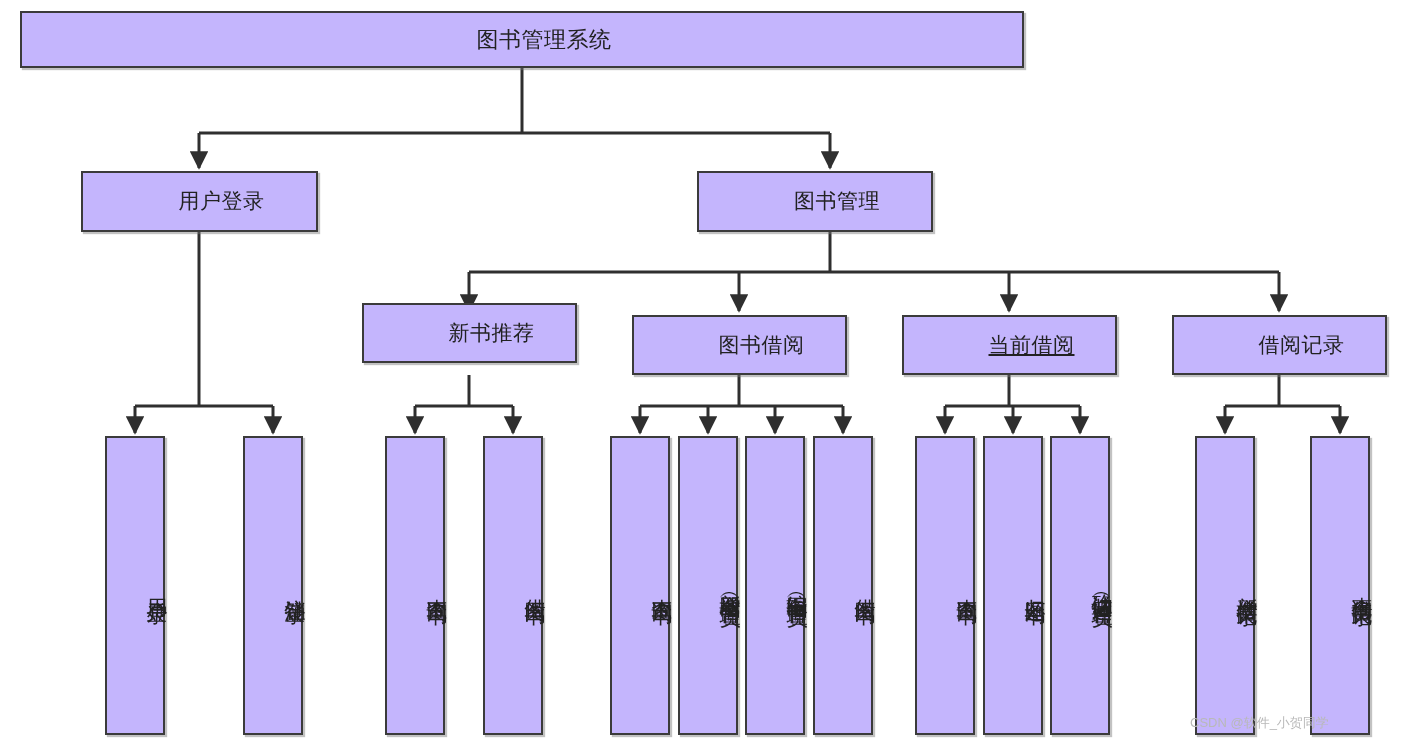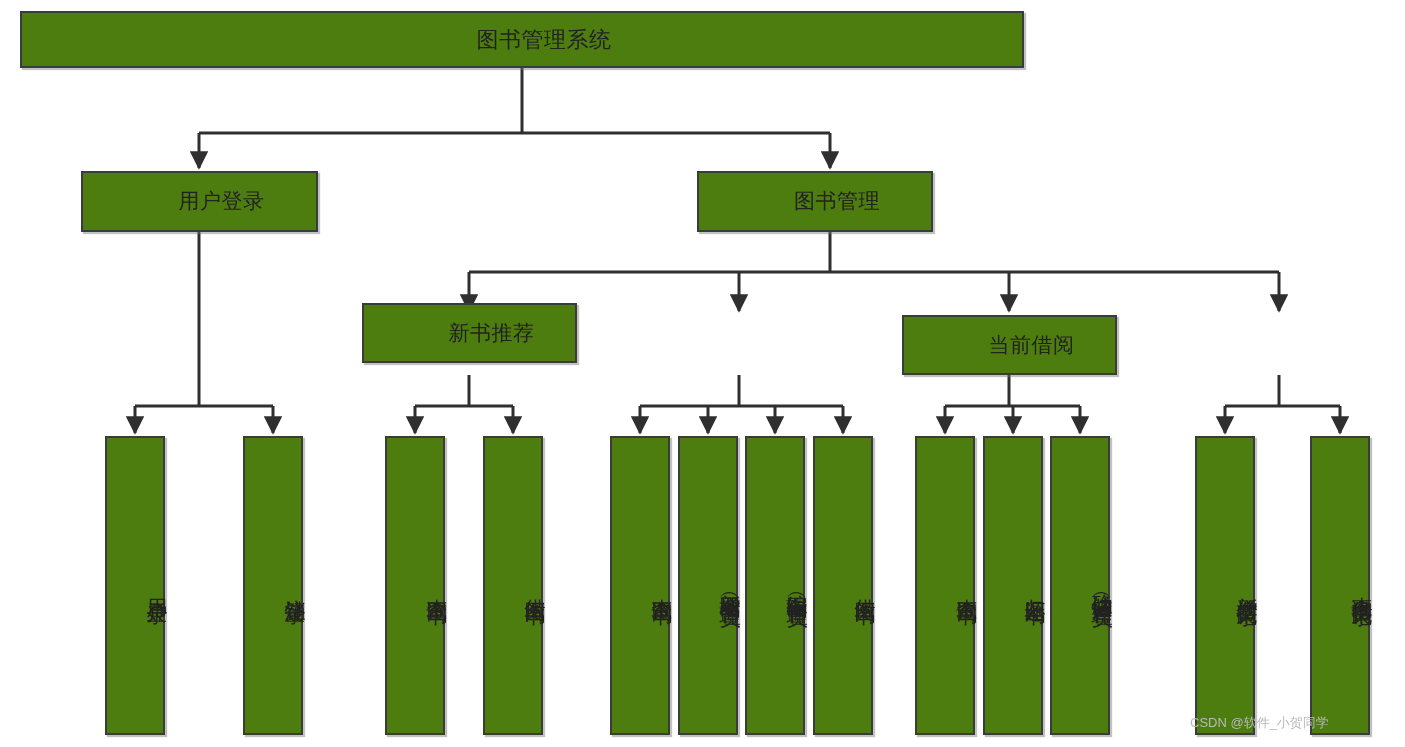--- a/index.html
+++ b/index.html
@@ -22,21 +22,21 @@
     position: absolute;
     left: 0;
     top: 0;
     width: 1405px;
     height: 747px;
     pointer-events: none;
   }
   .node {
     position: absolute;
     box-sizing: border-box;
-    background: #4d7c0f;
+    background: #c4b5fd;
     border: 2.5px solid #3b3b3b;
     box-shadow: 2px 2px 1px rgba(120,120,120,0.45);
     display: flex;
     align-items: center;
     justify-content: center;
     color: #222222;
     z-index: 2;
     padding-left: 44px;
   }
   .node .label {
@@ -141,22 +141,28 @@
   <div class="node horiz" style="left:81px; top:171px; width:237px; height:61px;">
     <span class="label">用户登录</span>
   </div>
   <div class="node horiz" style="left:697px; top:171px; width:236px; height:61px;">
     <span class="label">图书管理</span>
   </div>
 
   <div class="node horiz" style="left:362px; top:303px; width:215px; height:60px;">
     <span class="label">新书推荐</span>
   </div>
-  <div class="node horiz" style="left:902px; top:315px; width:215px; height:60px;">
+  <div class="node horiz" style="left:632px; top:315px; width:215px; height:60px;">
+    <span class="label">图书借阅</span>
+  </div>
+  <div class="node horiz" style="left:902px; top:315px; width:215px; height:60px;text-decoration:underline;">
     <span class="label">当前借阅</span>
+  </div>
+  <div class="node horiz" style="left:1172px; top:315px; width:215px; height:60px;">
+    <span class="label">借阅记录</span>
   </div>
 
   <div class="node vert" style="left:105px; top:436px; width:60px; height:299px;">
     <span class="label">用户登录</span>
   </div>
   <div class="node vert" style="left:243px; top:436px; width:60px; height:299px;">
     <span class="label">注销登录</span>
   </div>
 
   <div class="node vert" style="left:385px; top:436px; width:60px; height:299px;">

